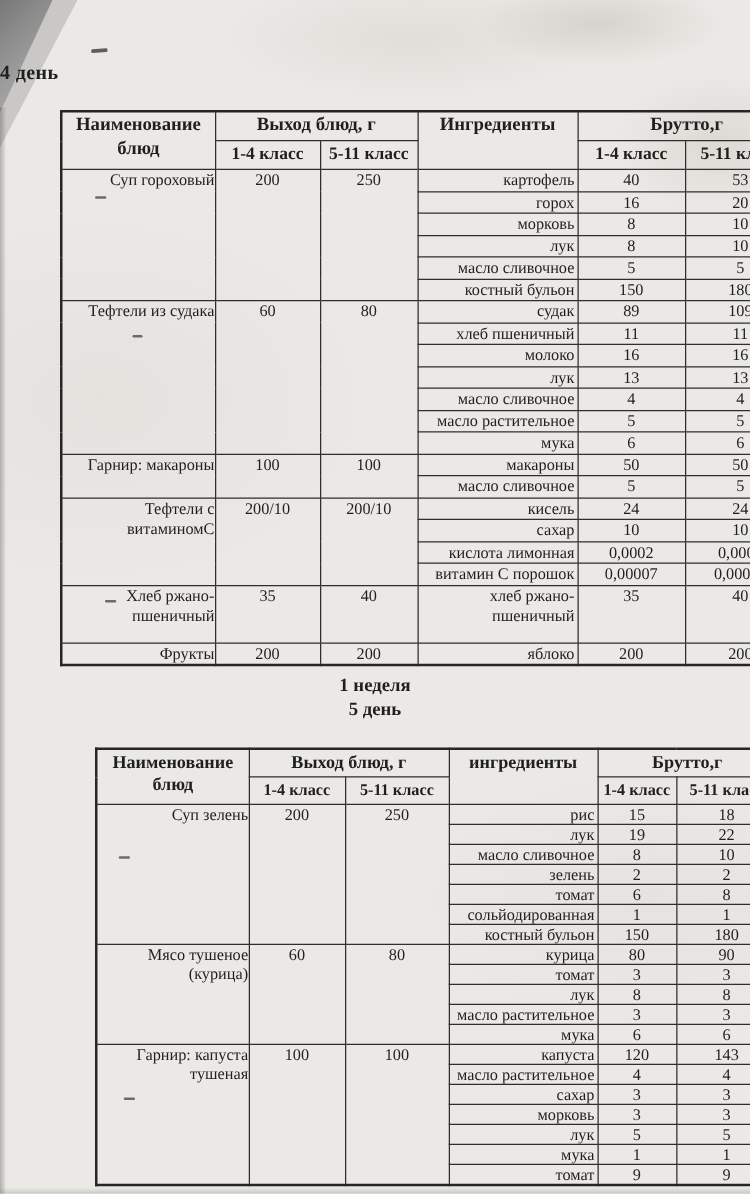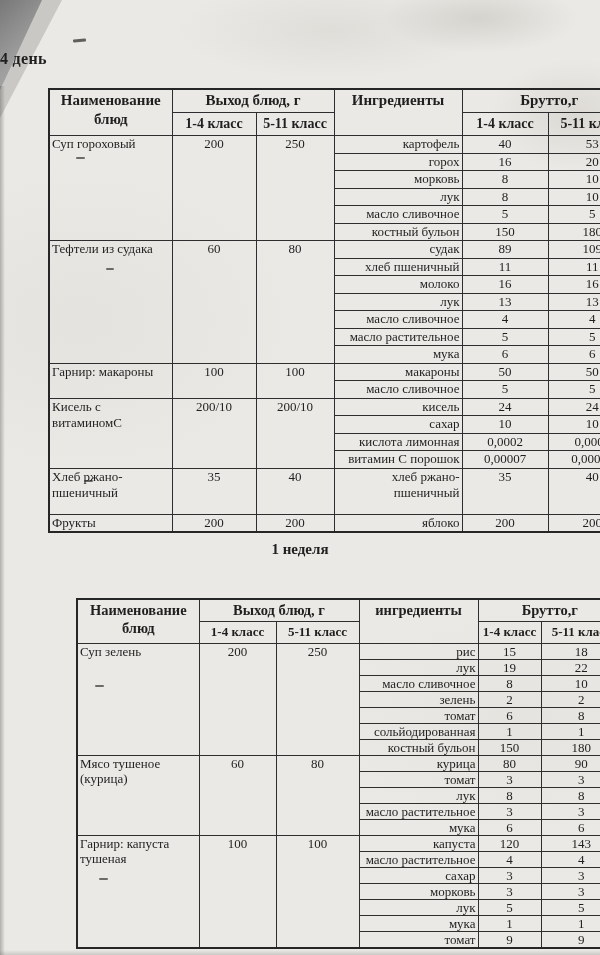--- a/index.html
+++ b/index.html
@@ -66,21 +66,21 @@
   .t2 th { font-size:14.5px; line-height:18px; }
   .t2 th.sub { font-size:13px; }
 
   .t1 td { font-size:13px; line-height:16px; padding:0 2px; }
   .t2 td { font-size:13px; line-height:15px; padding:0 2px; }
   .t1 tbody tr { height:17.5px; }
   .t2 tbody tr { height:15.8px; }
   tr.tall { height:46px !important; }
   tr.tall td { vertical-align:top; }
 
-  td.dish-cell { text-align:left; vertical-align:top; padding-left:2px; padding-right:0; }
+  td.dish-cell { text-align:right; vertical-align:top; padding-left:16px; padding-right:0; }
   td.out-cell  { text-align:center; vertical-align:top; }
   td.ing-cell  { text-align:right; padding-left:6px; }
   td.val-cell  { text-align:center; }
 </style>
 </head>
 <body>
 
 <div id="page">
 
   <div class="noise"></div>
@@ -200,21 +200,21 @@
           <td class="ing-cell">макароны</td>
           <td class="val-cell">50</td>
           <td class="val-cell">50</td>
         </tr>
         <tr>
           <td class="ing-cell">масло сливочное</td>
           <td class="val-cell">5</td>
           <td class="val-cell">5</td>
         </tr>
         <tr>
-          <td class="dish-cell" rowspan="4">Кисель с витаминомС</td>
+          <td class="dish-cell" rowspan="4">Тефтели с витаминомС</td>
           <td class="out-cell" rowspan="4">200/10</td>
           <td class="out-cell" rowspan="4">200/10</td>
           <td class="ing-cell">кисель</td>
           <td class="val-cell">24</td>
           <td class="val-cell">24</td>
         </tr>
         <tr>
           <td class="ing-cell">сахар</td>
           <td class="val-cell">10</td>
           <td class="val-cell">10</td>
@@ -243,20 +243,21 @@
           <td class="out-cell" rowspan="1">200</td>
           <td class="ing-cell">яблоко</td>
           <td class="val-cell">200</td>
           <td class="val-cell">200</td>
         </tr>
       </tbody>
   </table>
 
   <div class="h-week">
     <div>1 неделя</div>
+    <div>5 день</div>
   </div>
 
   <table class="menu-table t2">
     <colgroup>
       <col style="width:122px">
         <col style="width:77px">
         <col style="width:83px">
       <col style="width:119px">
         <col style="width:63px">
         <col style="width:81px">

